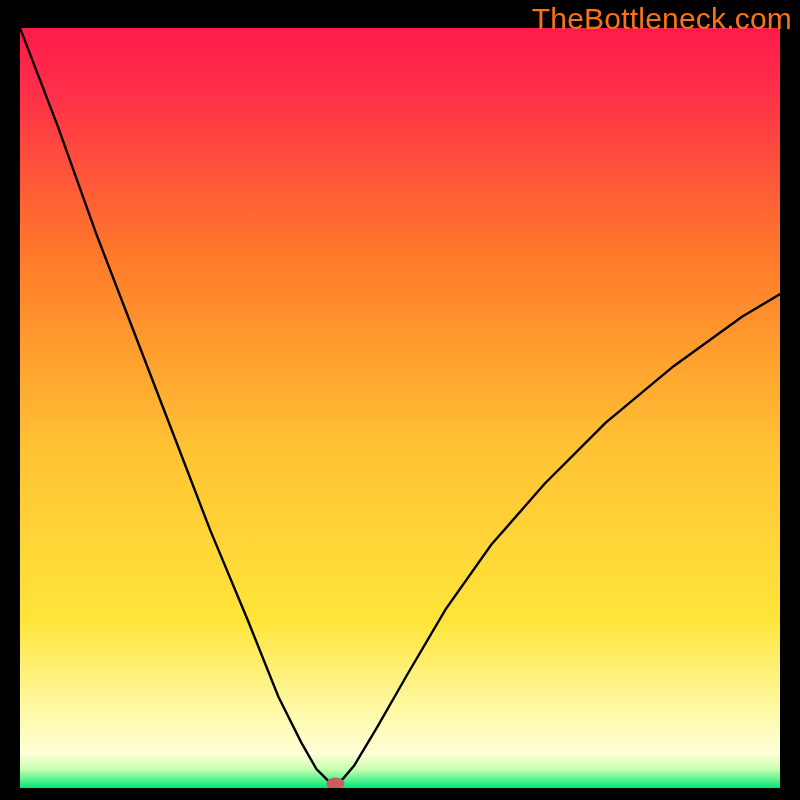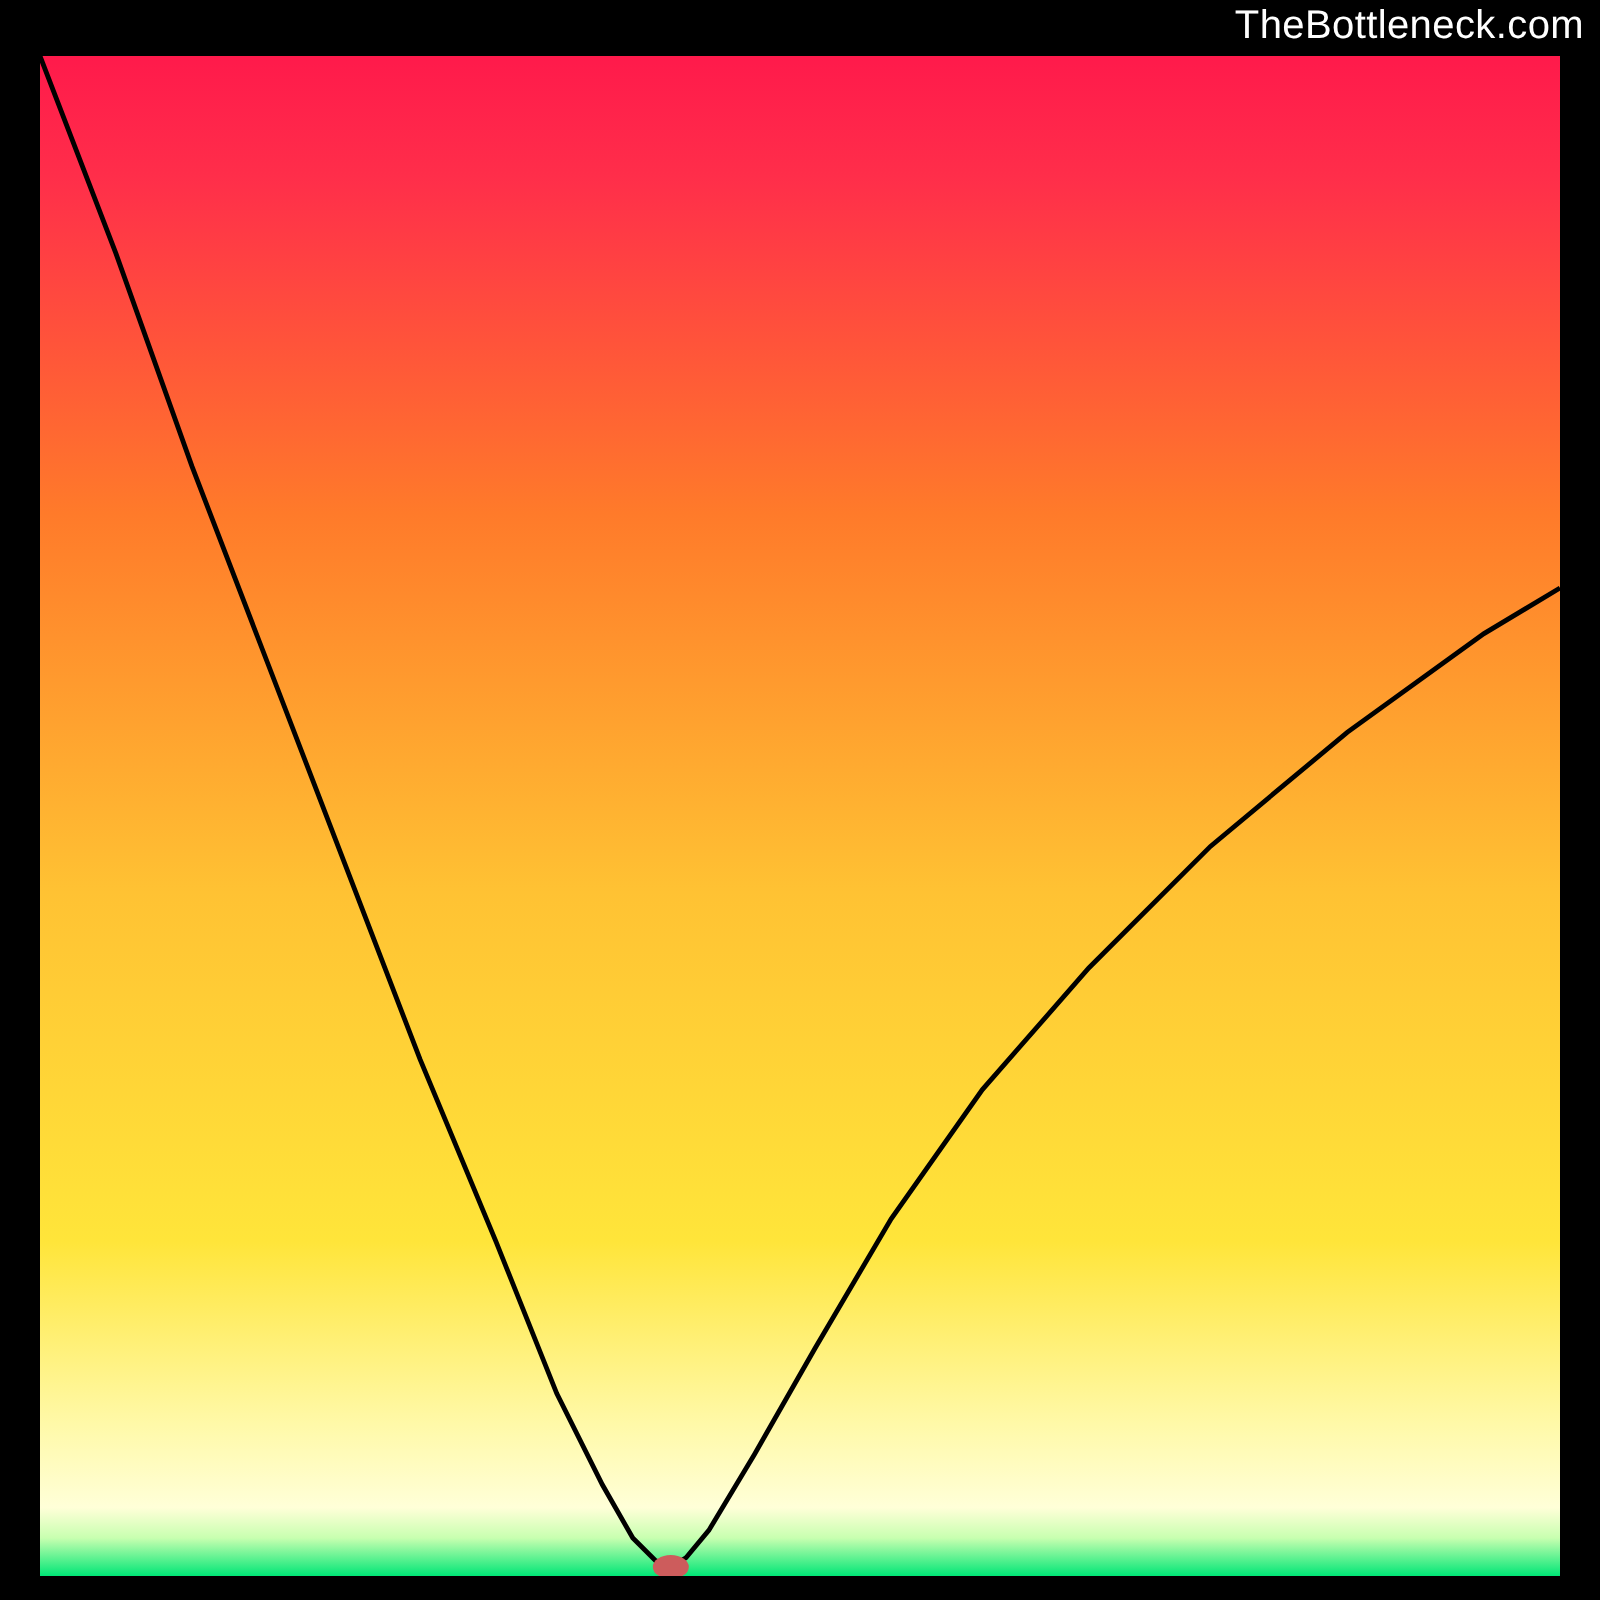--- a/index.html
+++ b/index.html
@@ -9,22 +9,22 @@
     height: 800px;
     background: #000;
     position: relative;
     font-family: Arial, Helvetica, sans-serif;
     overflow: hidden;
   }
   .watermark {
     position: absolute;
     top: 2px;
     right: 8px;
-    color: #ffffff;
-    font-size: 20px;
+    color: #f97316;
+    font-size: 30px;
     font-weight: 400;
     letter-spacing: 0.2px;
     z-index: 5;
   }
   .frame {
     position: absolute;
     left: 20px;
     top: 28px;
     width: 760px;
     height: 760px;

